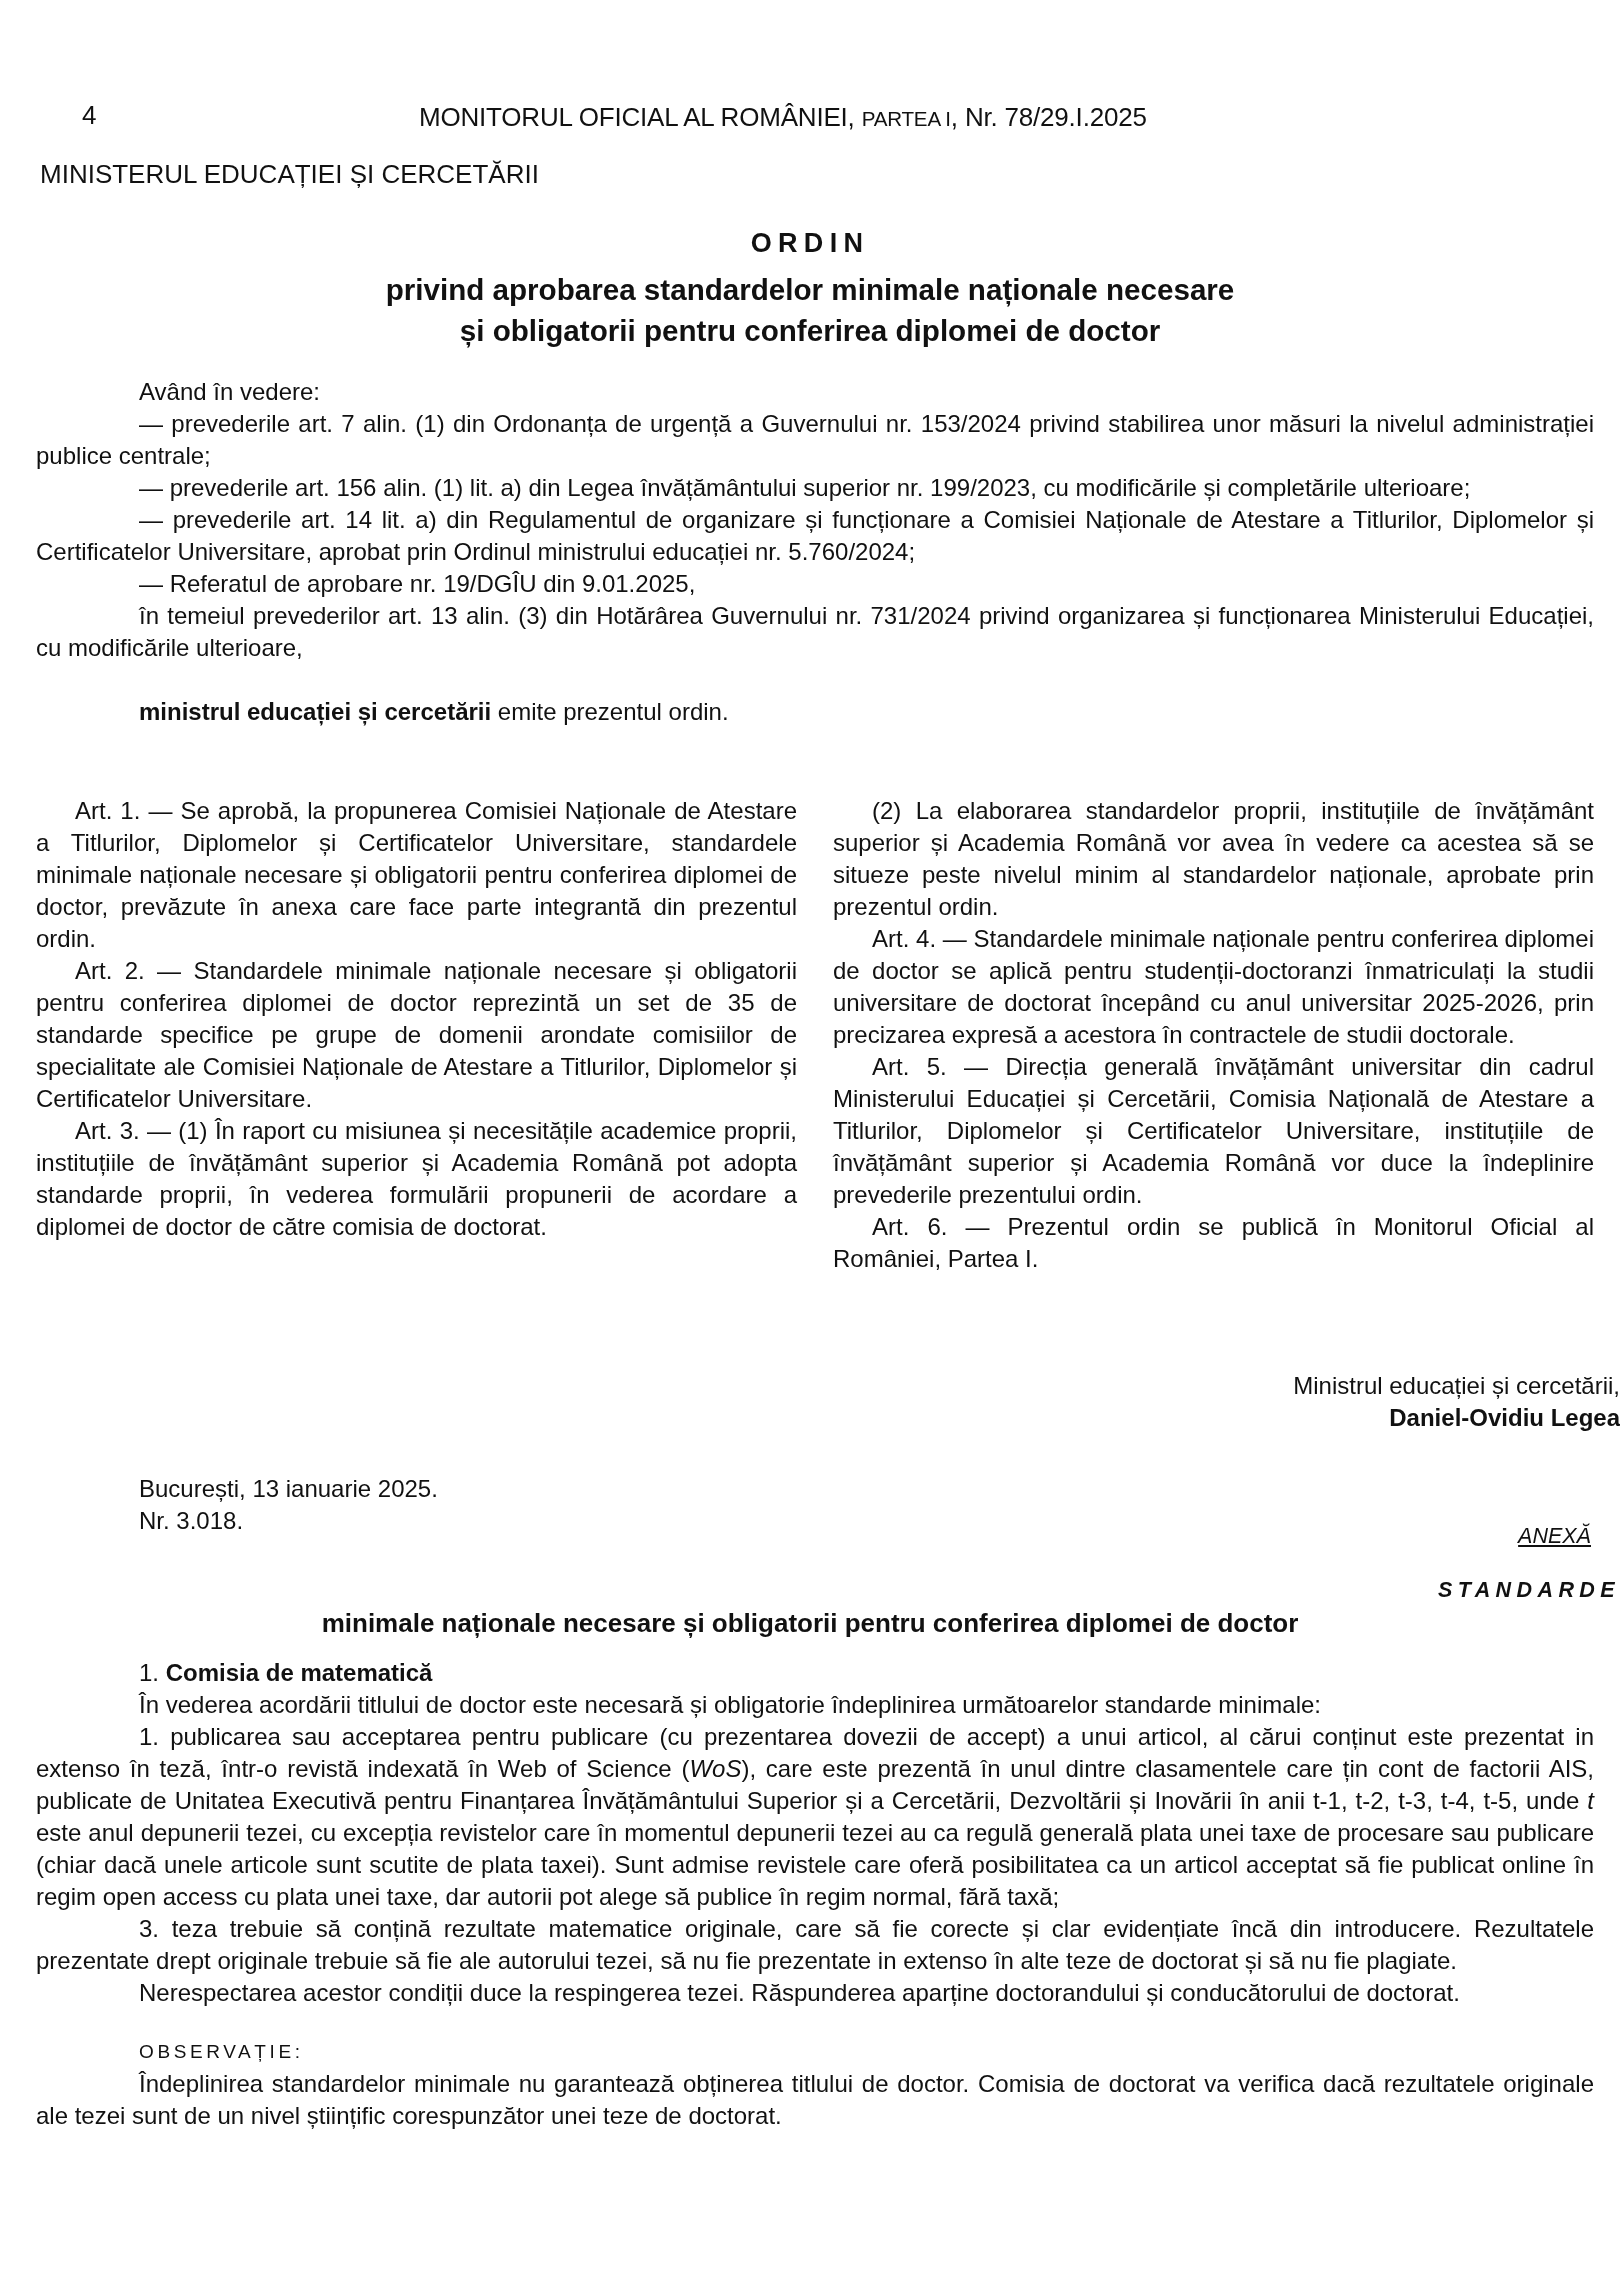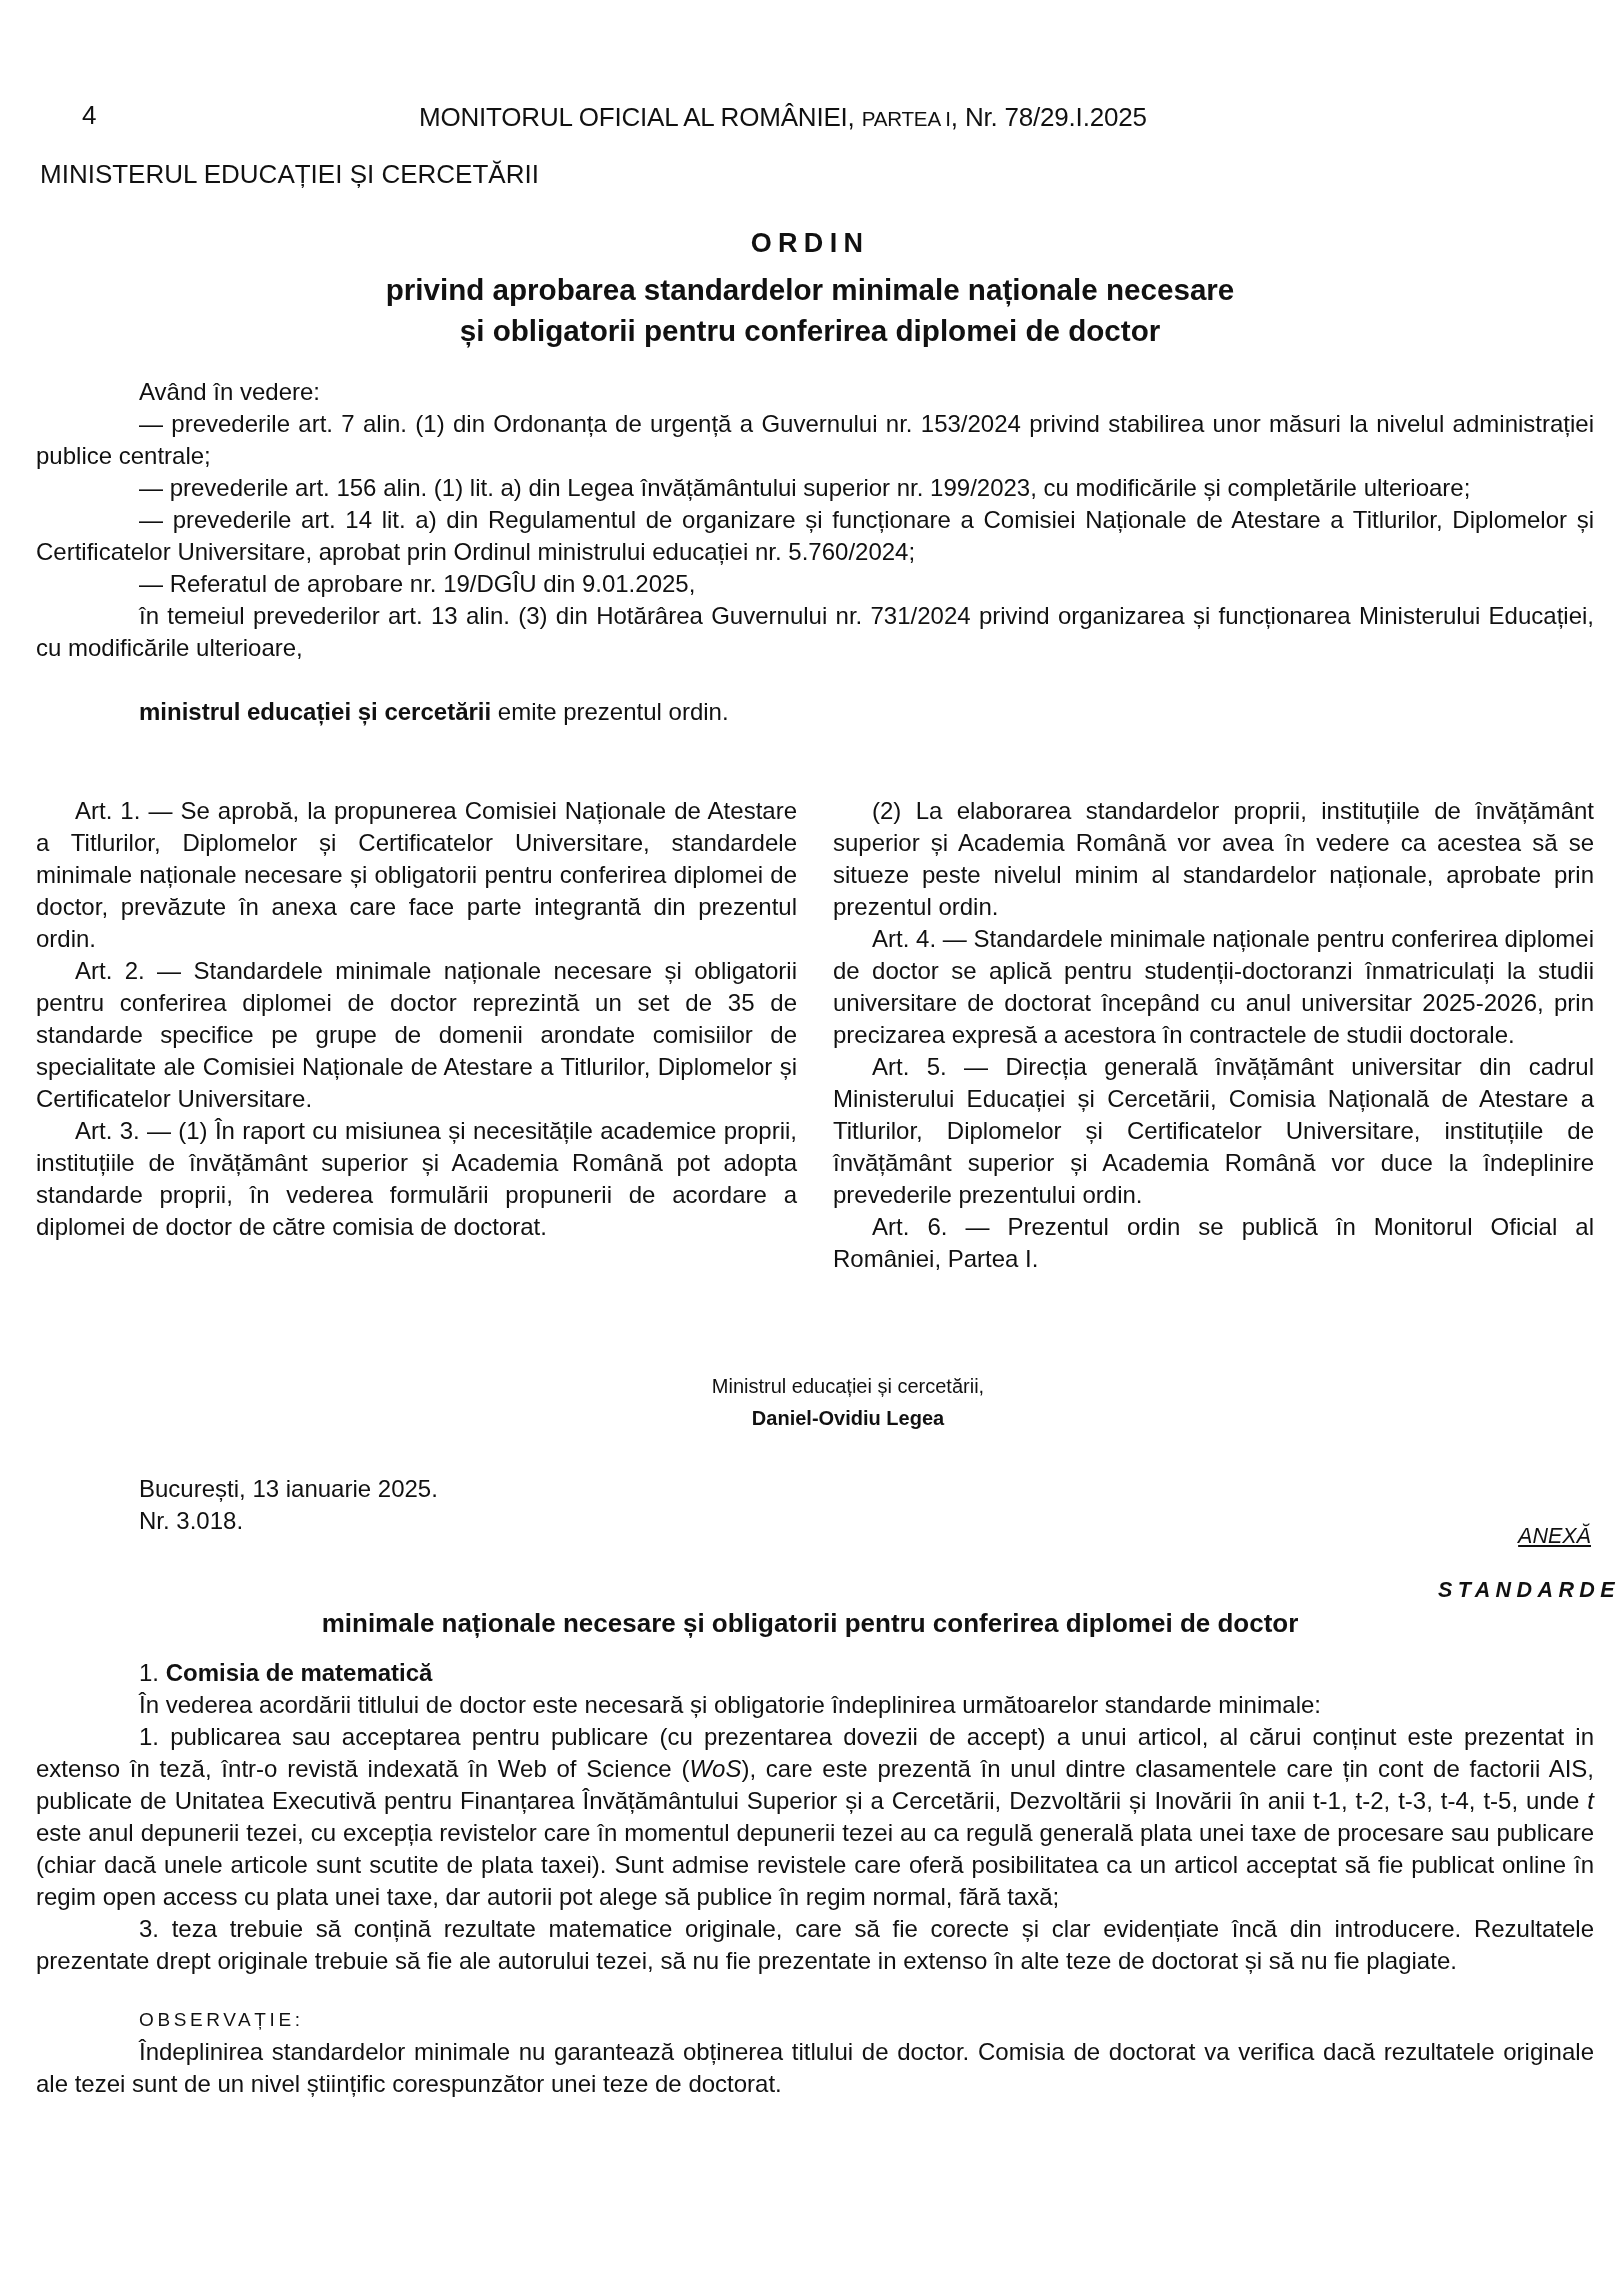--- a/index.html
+++ b/index.html
@@ -14,21 +14,21 @@
   .doc-sub { left: 0; width: 1620px; text-align: center; font-weight: bold; font-size: 29.6px; line-height: 41px; }
   .doc-sub.l1 { top: 269px; }
   .doc-sub.l2 { top: 310px; }
   .preamble { left: 36px; width: 1558px; top: 376px; font-size: 24px; line-height: 32px; text-align: justify; }
   .preamble p { margin: 0; text-indent: 103px; }
   .preamble p.gap { margin-top: 32px; }
   .col { top: 795px; width: 761px; font-size: 24px; line-height: 32px; text-align: justify; }
   .col p { margin: 0; text-indent: 39px; }
   .col.left { left: 36px; }
   .col.right { left: 833px; }
-  .sig { left: 0; width: 1620px; top: 1370px; text-align: center; font-size: 20px; line-height: 32px; padding-left: 76px; box-sizing: border-box; }
+  .sig { left: 0; width: 1620px; top: 1370px; text-align: right; font-size: 24px; line-height: 32px; padding-left: 76px; box-sizing: border-box; }
   .sig .name { font-weight: bold; }
   .dateblock { left: 139px; top: 1473px; font-size: 24px; line-height: 32px; }
   .anexa { right: 29px; top: 1524px; font-size: 21.5px; font-style: italic; text-decoration: underline; }
   .ann-title { left: 0; width: 1620px; top: 1578px; text-align: right; font-weight: bold; font-size: 21.5px; letter-spacing: 5.4px; font-style: italic; }
   .ann-sub { left: 0; width: 1620px; top: 1608px; text-align: center; font-weight: bold; font-size: 26px; }
   .annex-body { left: 36px; width: 1558px; top: 1657px; font-size: 24px; line-height: 32px; text-align: justify; }
   .annex-body p { margin: 0; text-indent: 103px; }
   .annex-body .obs-label { margin-top: 27px; font-size: 19px; letter-spacing: 3.6px; text-indent: 103px; }
   b.inline { font-weight: bold; }
   i { font-style: italic; }
@@ -78,16 +78,17 @@
 
 <div class="abs anexa">ANEXĂ</div>
 <div class="abs ann-title">STANDARDE</div>
 <div class="abs ann-sub">minimale naționale necesare și obligatorii pentru conferirea diplomei de doctor</div>
 
 <div class="abs annex-body">
   <p><span>1. </span><b class="inline">Comisia de matematică</b></p>
   <p>În vederea acordării titlului de doctor este necesară și obligatorie îndeplinirea următoarelor standarde minimale:</p>
   <p><span>1. publicarea sau acceptarea pentru publicare (cu prezentarea dovezii de accept) a unui articol, al cărui conținut este prezentat in extenso în teză, într-o revistă indexată în Web of Science (</span><i>WoS</i><span>), care este prezentă în unul dintre clasamentele care țin cont de factorii AIS, publicate de Unitatea Executivă pentru Finanțarea Învățământului Superior și a Cercetării, Dezvoltării și Inovării în anii t-1, t-2, t-3, t-4, t-5, unde </span><i>t</i><span> este anul depunerii tezei, cu excepția revistelor care în momentul depunerii tezei au ca regulă generală plata unei taxe de procesare sau publicare (chiar dacă unele articole sunt scutite de plata taxei). Sunt admise revistele care oferă posibilitatea ca un articol acceptat să fie publicat online în regim open access cu plata unei taxe, dar autorii pot alege să publice în regim normal, fără taxă;</span></p>
   <p>3. teza trebuie să conțină rezultate matematice originale, care să fie corecte și clar evidențiate încă din introducere. Rezultatele prezentate drept originale trebuie să fie ale autorului tezei, să nu fie prezentate in extenso în alte teze de doctorat și să nu fie plagiate.</p>
+  <p>Nerespectarea acestor condiții duce la respingerea tezei. Răspunderea aparține doctorandului și conducătorului de doctorat.</p>
   <p class="obs-label">OBSERVAȚIE:</p>
   <p>Îndeplinirea standardelor minimale nu garantează obținerea titlului de doctor. Comisia de doctorat va verifica dacă rezultatele originale ale tezei sunt de un nivel științific corespunzător unei teze de doctorat.</p>
 </div>
 
 
 </body></html>

